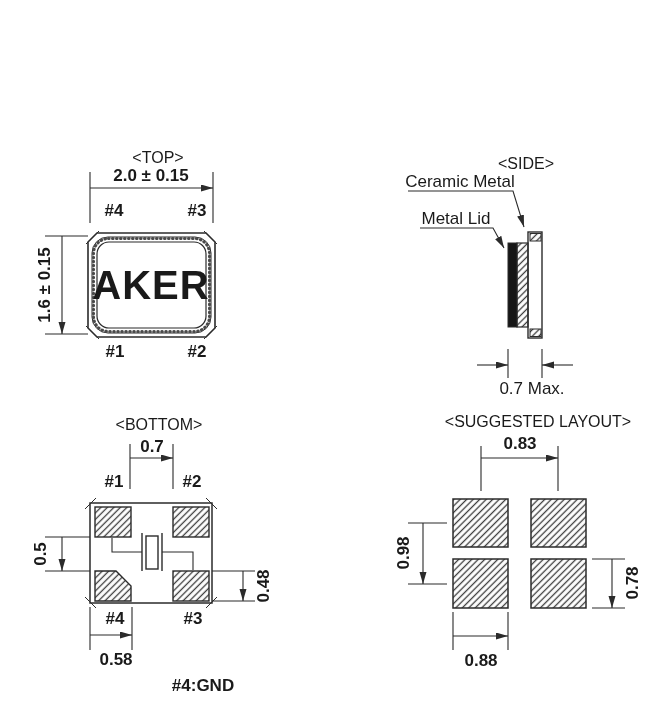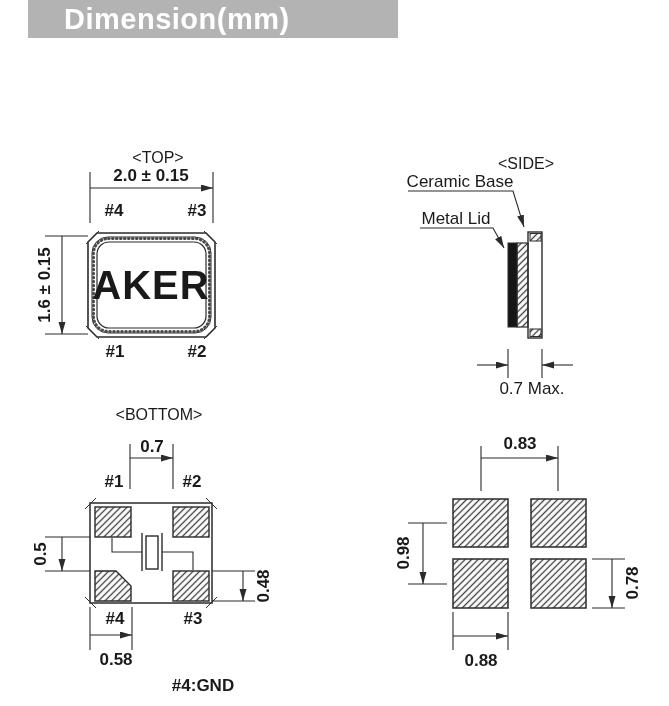--- a/index.html
+++ b/index.html
@@ -116,49 +116,47 @@
       <path d="M423,553 V523 M423,553 V584" marker-end="url(#arr)"></path>
 
       <path d="M592,559 H625 M592,608 H625"></path>
       <path d="M612,583 V559 M612,583 V608" marker-end="url(#arr)"></path>
 
       <path d="M453,612 V650 M508,612 V650"></path>
       <path d="M480,636 H453 M480,636 H508" marker-end="url(#arr)"></path>
     </g>
   </svg>
 
-  <div class="hdr" style="background: rgb(179, 179, 179);">
-    <span class="hdr-title" style="color: rgb(255, 255, 255);">Dimension(mm)</span>
-  </div>
 
 
   <div class="htext viewlbl" style="left:158px; top:158px;">&lt;TOP&gt;</div>
   <div class="htext dim" style="left:151px; top:176px;">2.0 ± 0.15</div>
   <div class="vtext dim" style="left:45px; top:285px;">1.6 ± 0.15</div>
   <div class="htext pin" style="left:114px; top:211px;">#4</div>
   <div class="htext pin" style="left:197px; top:211px;">#3</div>
   <div class="htext marking" style="left:151px; top:285px;">AKER</div>
   <div class="htext pin" style="left:115px; top:352px;">#1</div>
   <div class="htext pin" style="left:197px; top:352px;">#2</div>
 
   <div class="htext viewlbl" style="left:526px; top:164px;">&lt;SIDE&gt;</div>
-  <div class="htext callout" style="left:460px; top:182px;">Ceramic Base</div>
+  <div class="htext callout" style="left:460px; top:182px;">Ceramic Metal</div>
   <div class="htext callout" style="left:456px; top:219px;">Metal Lid</div>
   <div class="htext callout" style="left:532px; top:389px;">0.7 Max.</div>
 
-  <div class="htext viewlbl" style="left:159px; top:415px;">&lt;BOTTOM&gt;</div>
+  <div class="htext viewlbl" style="left:159px; top:425px;">&lt;BOTTOM&gt;</div>
   <div class="htext dim" style="left:152px; top:447px;">0.7</div>
   <div class="htext pin" style="left:114px; top:482px;">#1</div>
   <div class="htext pin" style="left:192px; top:482px;">#2</div>
   <div class="vtext dim" style="left:41px; top:554px;">0.5</div>
   <div class="vtext dim" style="left:264px; top:586px;">0.48</div>
   <div class="htext pin" style="left:115px; top:619px;">#4</div>
   <div class="htext pin" style="left:193px; top:619px;">#3</div>
   <div class="htext dim" style="left:116px; top:660px;">0.58</div>
   <div class="htext gnd" style="left:127px; top:706px;margin-top:16px;">#2:GND</div>
   <div class="htext gnd" style="left:203px; top:686px;">#4:GND</div>
 
+  <div class="htext viewlbl" style="left:538px; top:422px;">&lt;SUGGESTED LAYOUT&gt;</div>
   <div class="htext dim" style="left:520px; top:444px;">0.83</div>
   <div class="vtext dim" style="left:404px; top:553px;">0.98</div>
   <div class="vtext dim" style="left:633px; top:583px;">0.78</div>
   <div class="htext dim" style="left:481px; top:661px;">0.88</div>
 
 </div>
 
 </body></html>

